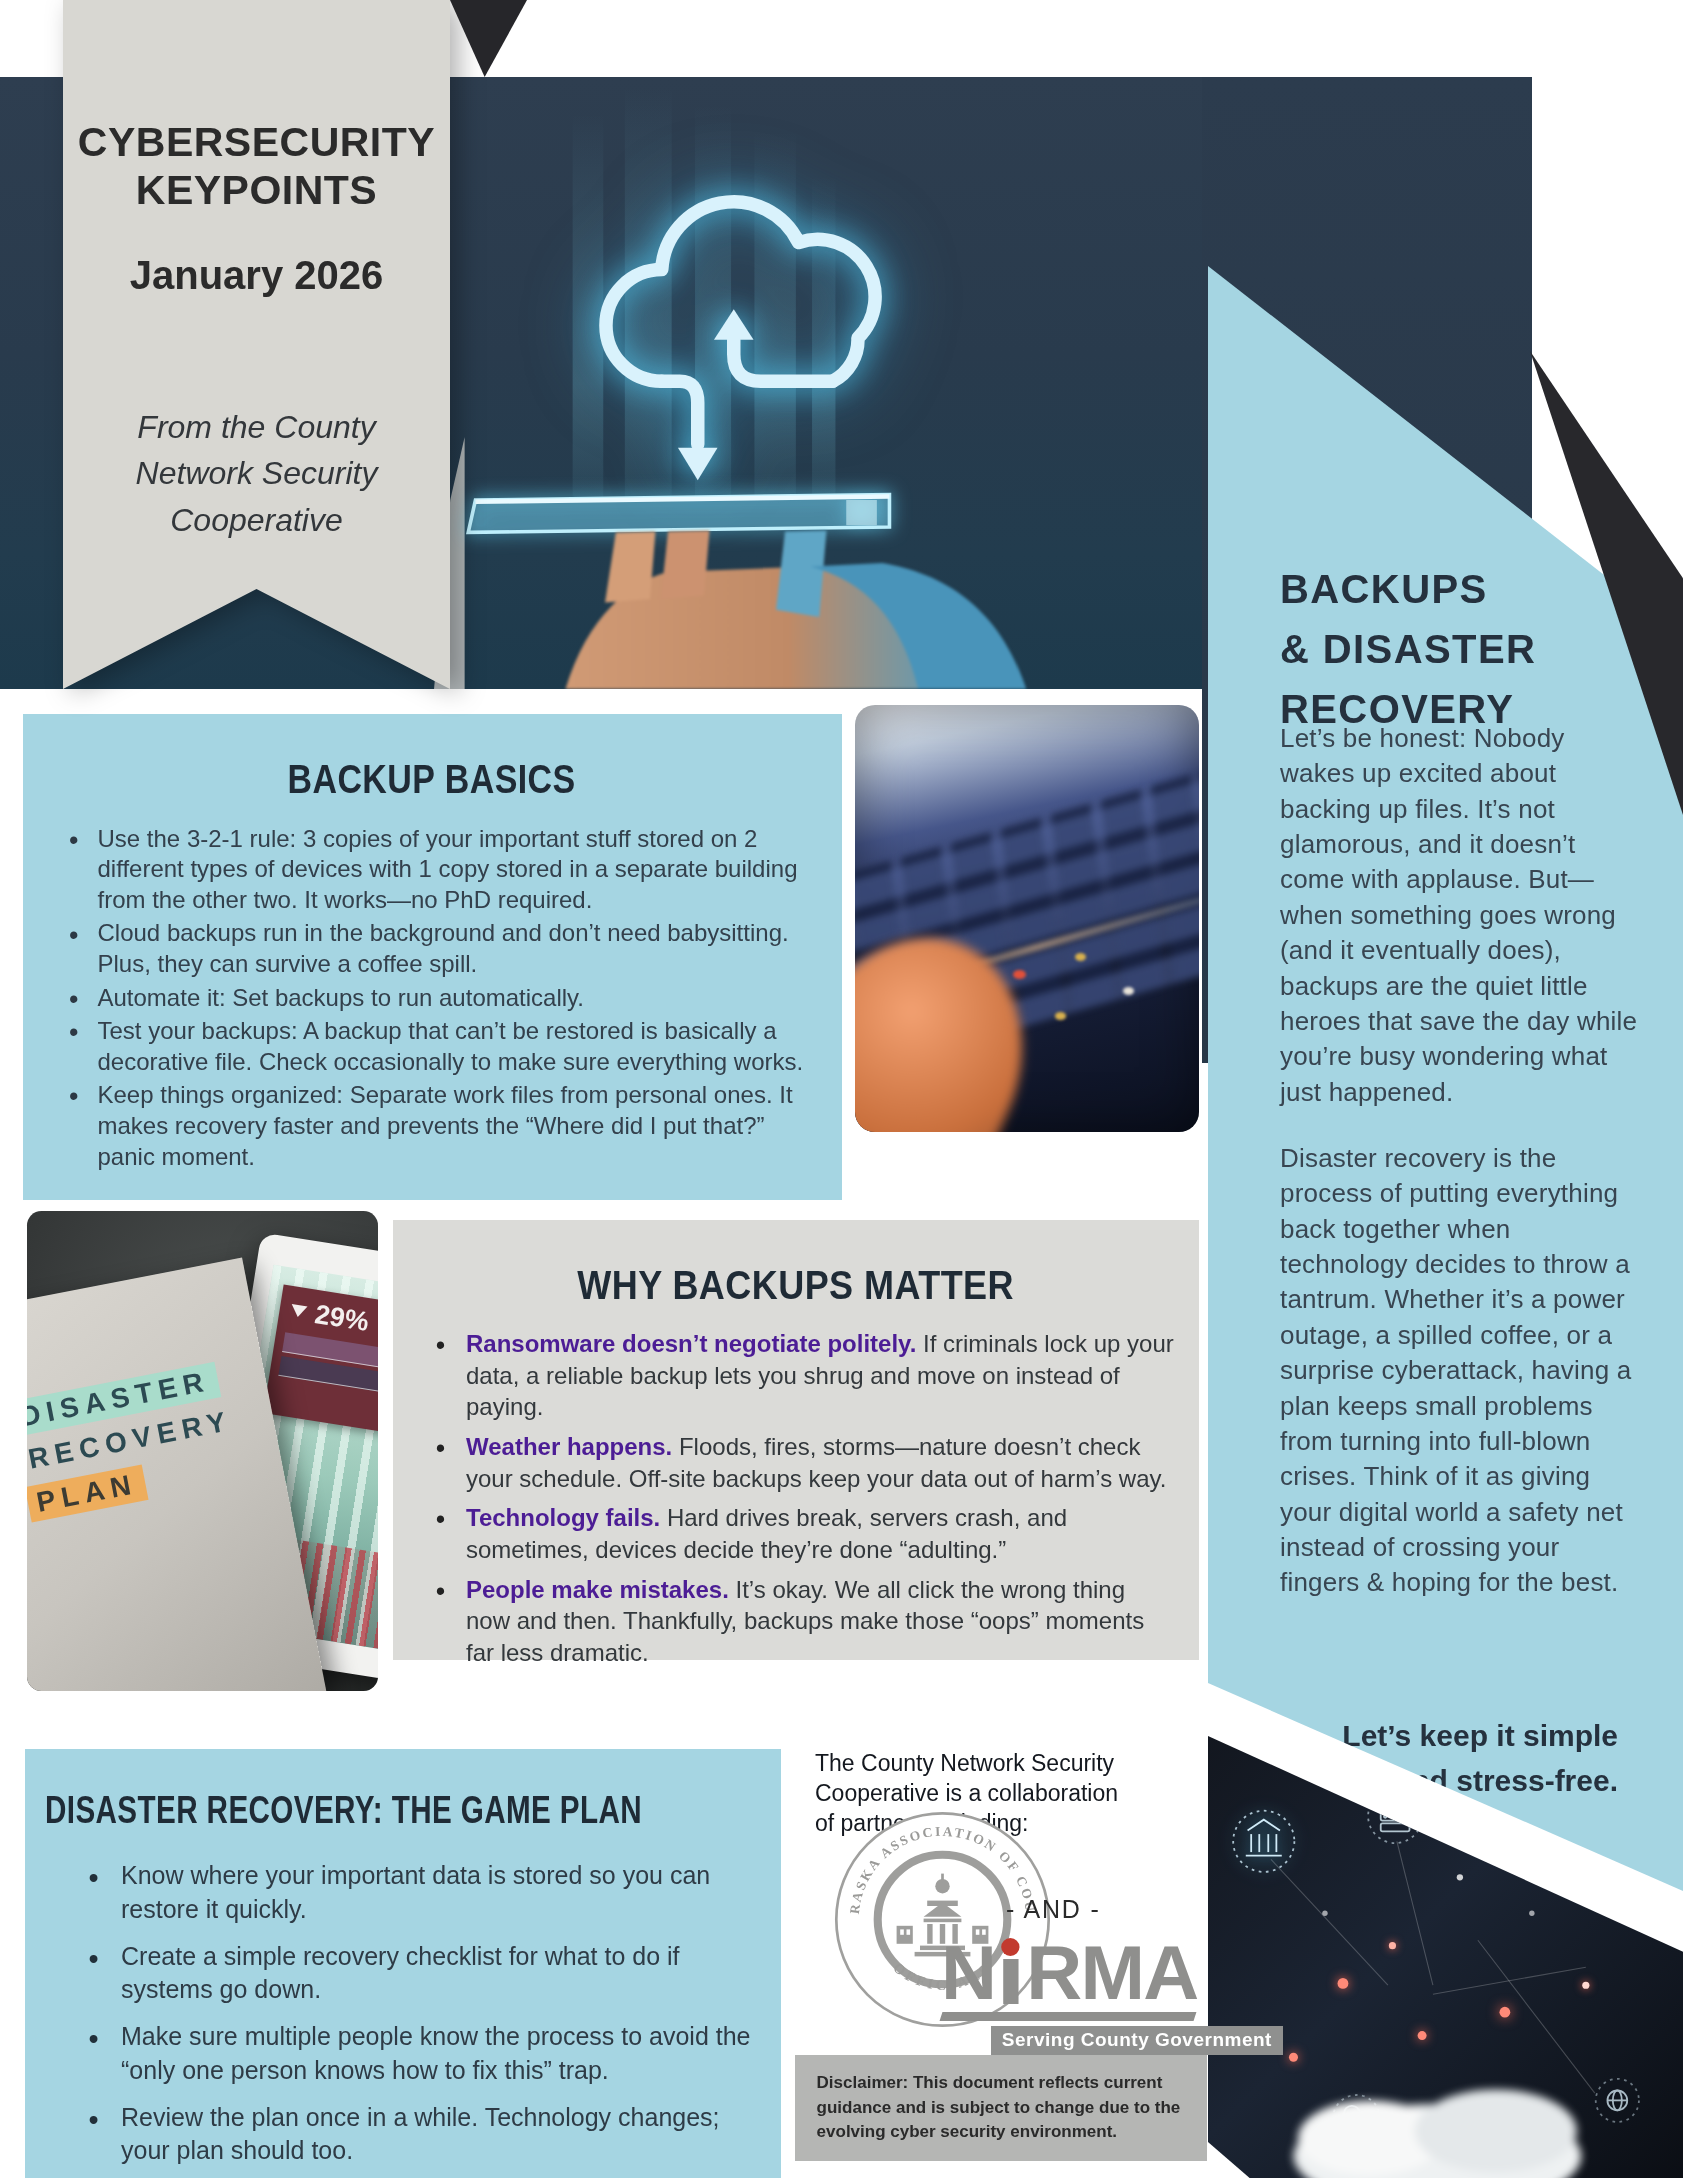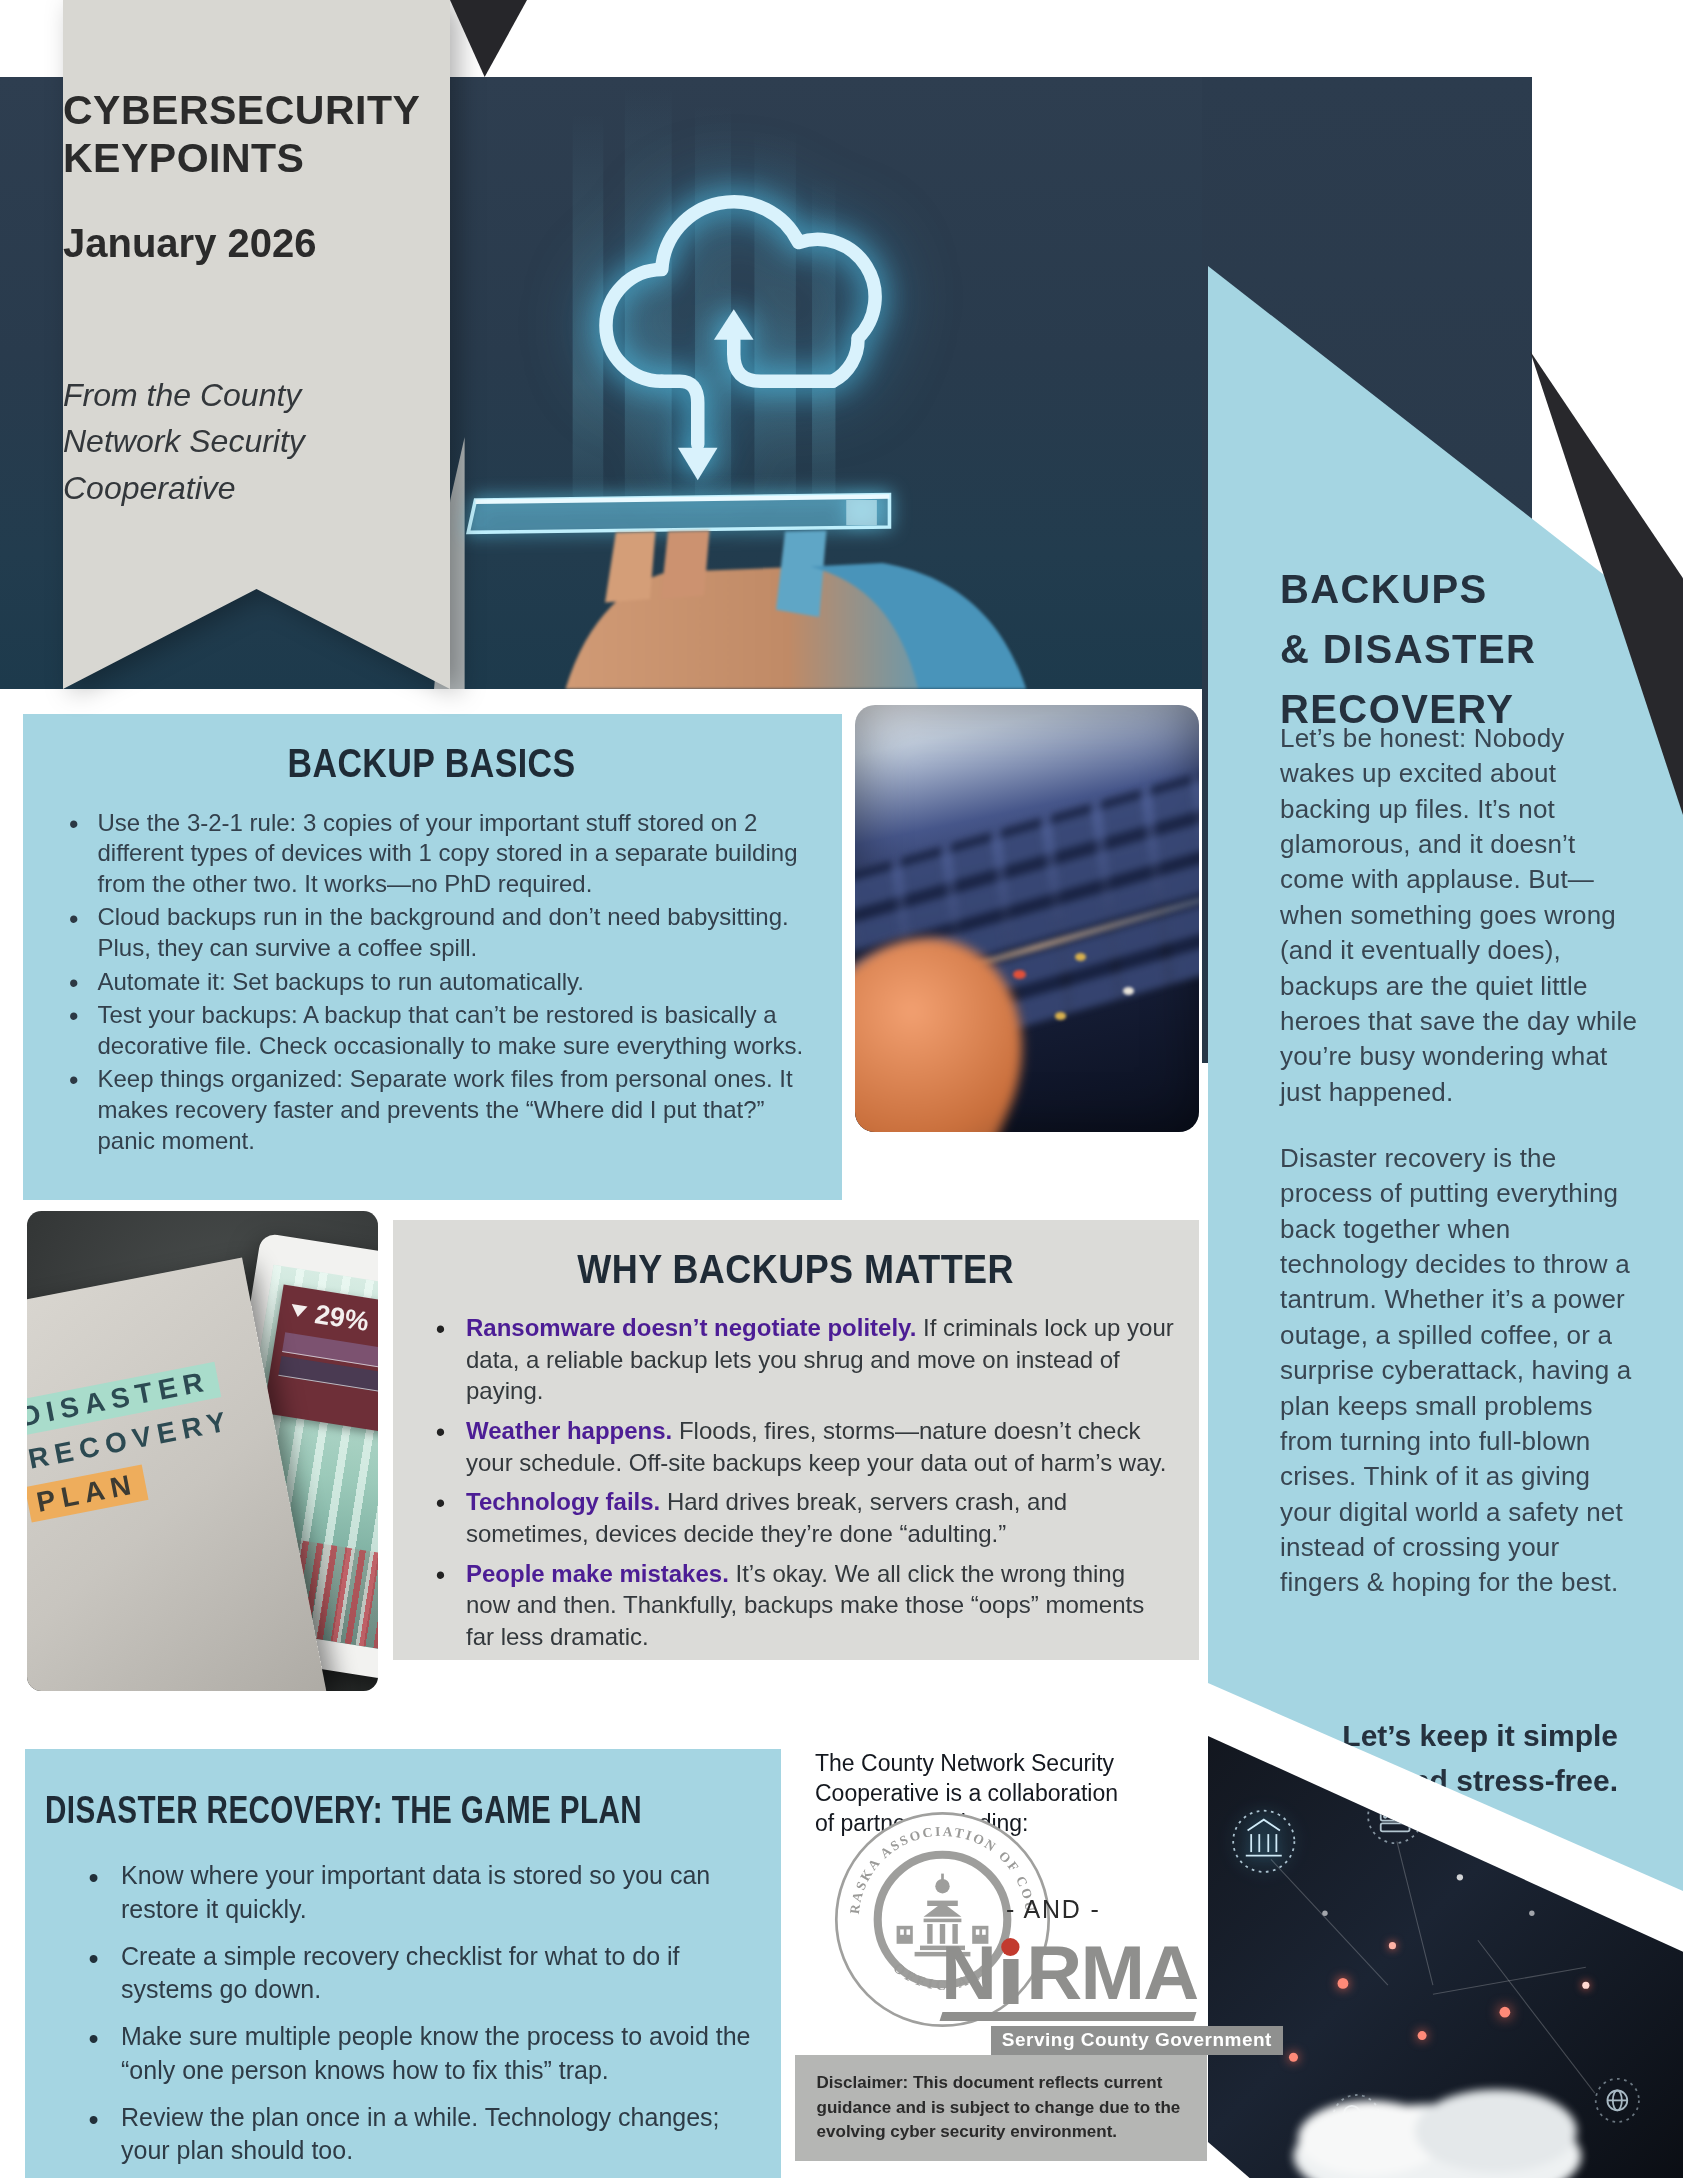--- a/index.html
+++ b/index.html
@@ -31,30 +31,30 @@
   .bottom-photo{position:absolute;left:1208px;top:1715px;width:475px;height:464px;z-index:2;
      background:linear-gradient(135deg,#12161e 0%,#1b2433 45%,#0b0e14 100%);
      clip-path:polygon(0 4.5%,100% 51%,100% 100%,9% 100%,0 92%);}
   .bottom-photo svg{position:absolute;inset:0;}
 
   
   .ribbon-wrap{position:absolute;left:63px;top:0;width:387px;height:689px;z-index:4;
      filter:drop-shadow(9px 5.4px 12.6px rgba(0,0,0,.30));}
   .ribbon{width:100%;height:100%;background:#d8d7d2;
      clip-path:polygon(0 0,100% 0,100% 100%,50% 85.5%,0 100%);
-     padding-top:86px;}
+     text-align:center;padding-top:118px;}
   .r-title{font-size:41px;font-weight:700;color:#2b2b2b;line-height:1.18;letter-spacing:0.5px;}
   .r-date{margin-top:38px;font-size:40px;font-weight:700;color:#2b2b2b;}
   .r-sub{margin-top:106px;font-size:32px;font-style:italic;color:#33373b;line-height:1.45;}
   .fold{position:absolute;left:450px;top:0;width:77px;height:77px;z-index:4;
      background:#26262a;clip-path:polygon(0 0,100% 0,45% 100%);}
 
   
   .bb-box{position:absolute;left:22.5px;top:714px;width:819px;height:486px;z-index:2;background:#a5d5e2;}
-  .box-head{text-align:center;padding-top:27px;}
+  .box-head{text-align:center;padding-top:27px;margin-top:16px;}
   .h-cond{display:inline-block;font-weight:700;color:#1f2b36;letter-spacing:0.5px;white-space:nowrap;
      transform:scaleX(.85);transform-origin:center;}
   .bb-box .h-cond{font-size:40px;}
   ul.blist{list-style:none;margin:21.6px 25px 0 43px;padding:0;}
   ul.blist li{position:relative;padding-left:32px;font-size:24px;line-height:1.28;
      color:#33404c;margin-bottom:2.7px;}
   ul.blist li::before{content:"\2022";position:absolute;left:3.6px;top:-0.9px;font-size:27px;color:#2d3944;}
 
   
   .kb-photo{position:absolute;left:855px;top:705px;width:344px;height:427px;z-index:2;border-radius:20px;

